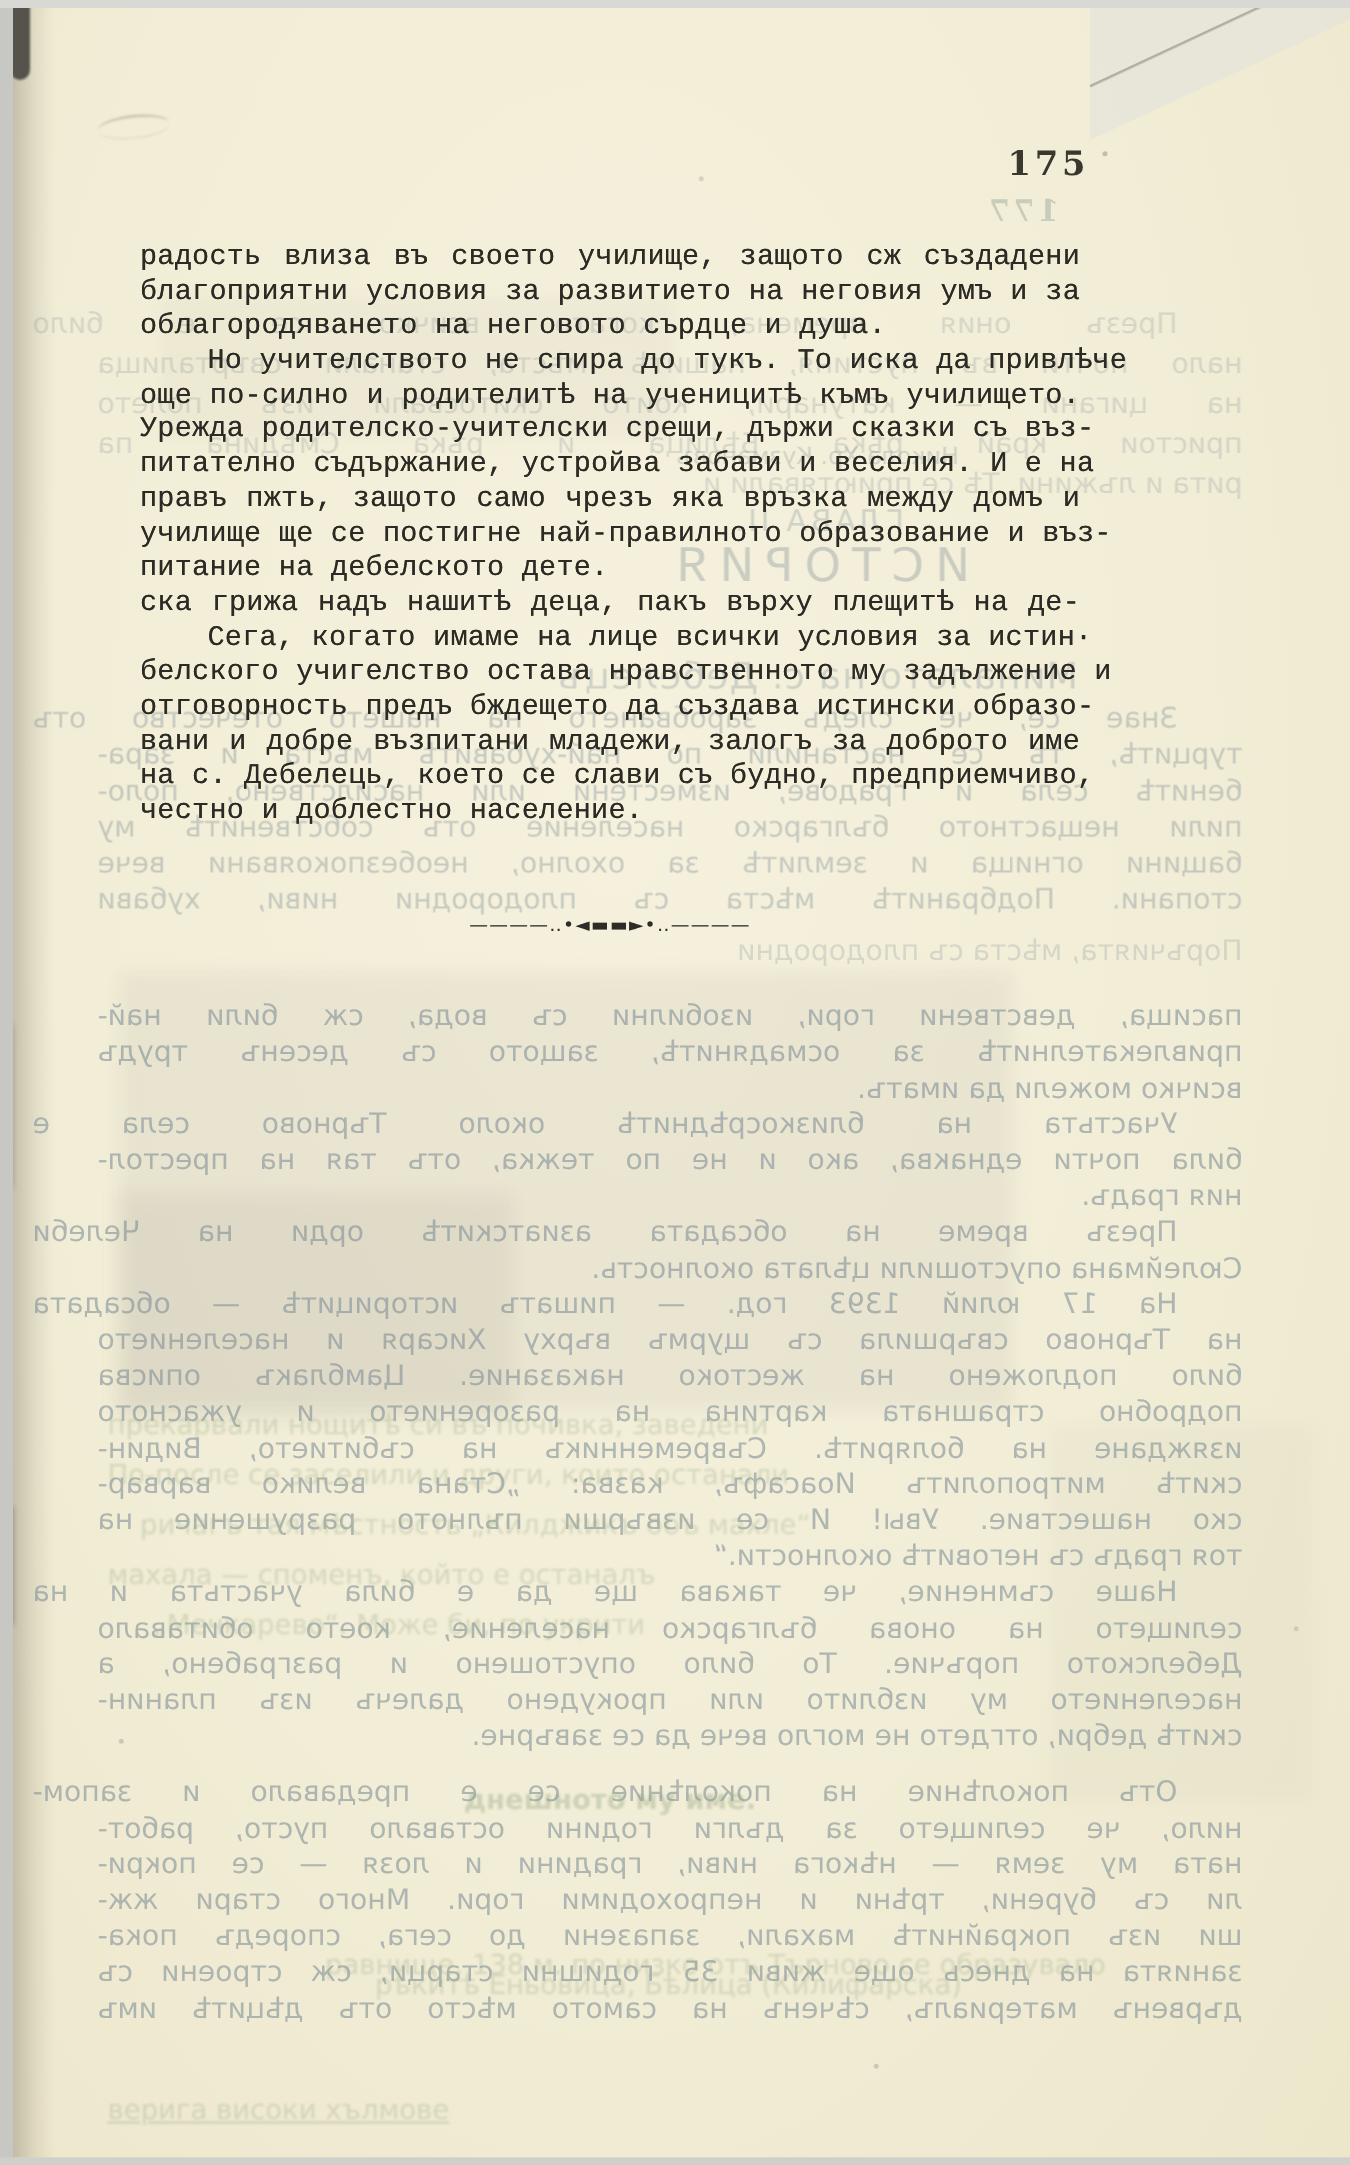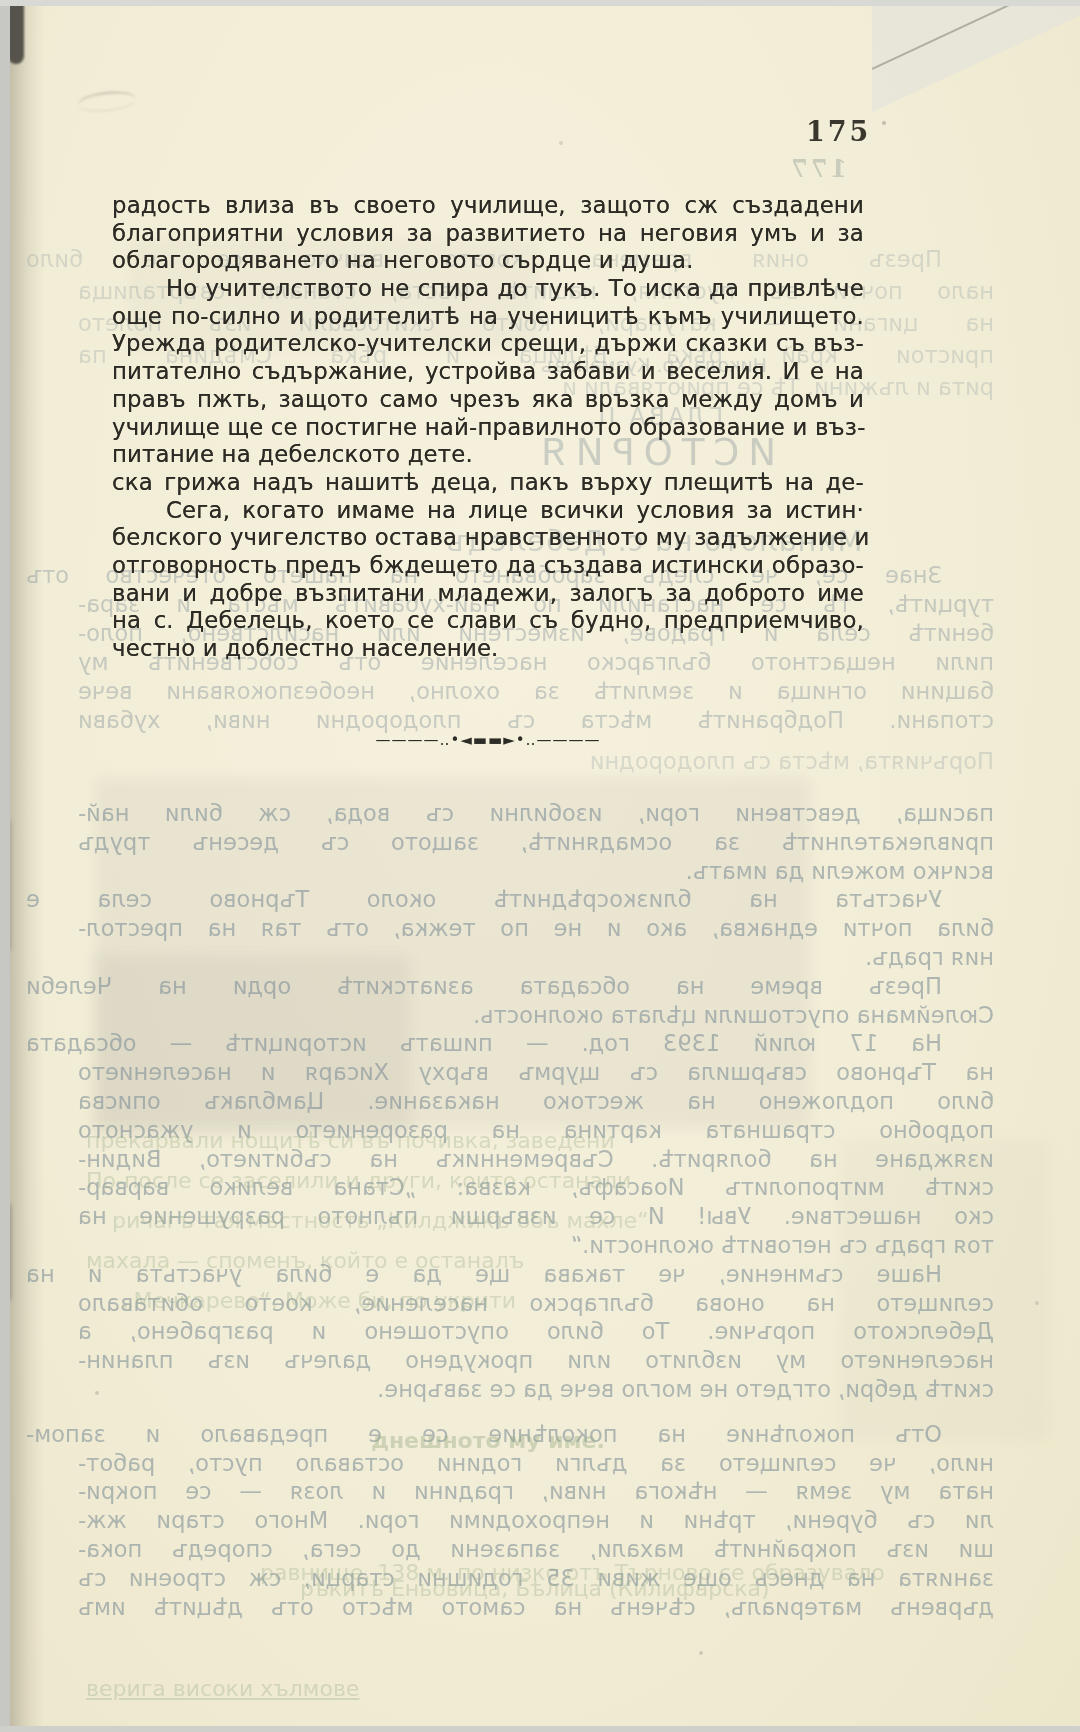--- a/index.html
+++ b/index.html
@@ -48,20 +48,21 @@
     position:absolute; left:788px; top:154px; font-family:"DejaVu Serif", serif;
     font-size:24px; font-weight:600; letter-spacing:3px; color:rgba(160,172,160,0.5);
     transform:scaleX(-1); filter:blur(0.6px);
   }
 
   .textblock { position:absolute; left:112px; top:192px; width:752px; color:#2c2a24; }
   .tline {
     height:27.7px; line-height:27.7px; font-size:22.8px; letter-spacing:0.2px;
     text-align:justify; text-align-last:justify; white-space:nowrap;
     text-shadow:0 0 0.4px rgba(40,38,30,0.8);
+    font-family:Liberation Mono, monospace;
   }
   .tline.end { text-align-last:left; }
   .tline.indent { padding-left:54px; }
 
   .divider {
     position:absolute; left:112px; top:731px; width:752px; text-align:center;
     font-size:15px; letter-spacing:1px; color:#2e2c26;
   }
 
   

